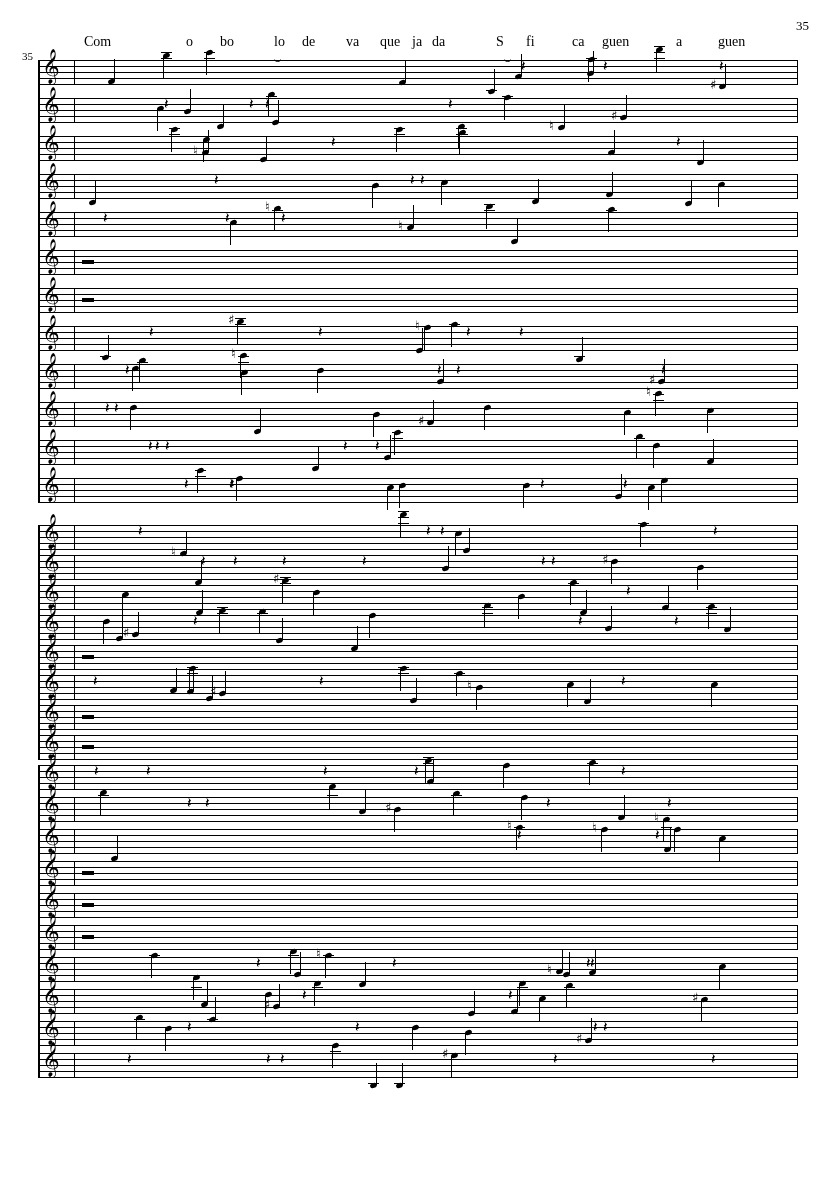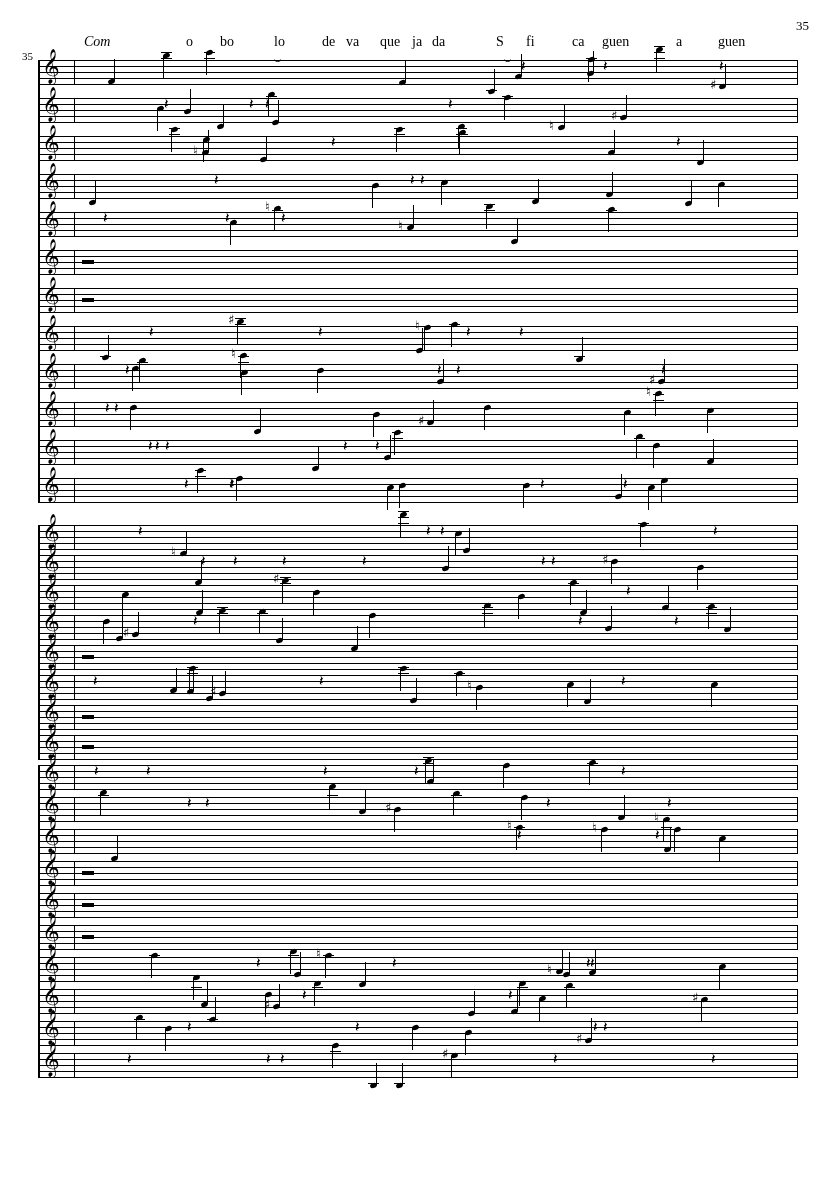--- a/index.html
+++ b/index.html
@@ -127,25 +127,25 @@
 </style>
 </head>
 <body>
 
 <div id="page">
 
   <div class="page-number" id="page-num-top">35</div>
   <div class="page-number" id="measure-num">35</div>
 
   <div id="lyric-line">
-    <span class="lyric-syl" style="left:6px;top:0;font-style:italic;">Com</span>
+    <span class="lyric-syl" style="left:6px;top:0;">Com</span>
     <span class="lyric-syl" style="left:108px;top:0;">o</span>
     <span class="lyric-syl" style="left:142px;top:0;">bo</span>
     <span class="lyric-syl" style="left:196px;top:0;">lo</span>
-    <span class="lyric-syl" style="left:244px;top:0;">de</span>
+    <span class="lyric-syl" style="left:224px;top:0;">de</span>
     <span class="lyric-syl" style="left:268px;top:0;">va</span>
     <span class="lyric-syl" style="left:302px;top:0;">que</span>
     <span class="lyric-syl" style="left:334px;top:0;">ja</span>
     <span class="lyric-syl" style="left:354px;top:0;">da</span>
     <span class="lyric-syl" style="left:418px;top:0;">S</span>
     <span class="lyric-syl" style="left:448px;top:0;">fi</span>
     <span class="lyric-syl" style="left:494px;top:0;">ca</span>
     <span class="lyric-syl" style="left:524px;top:0;">guen</span>
     <span class="lyric-syl" style="left:598px;top:0;">a</span>
     <span class="lyric-syl" style="left:640px;top:0;">guen</span>

